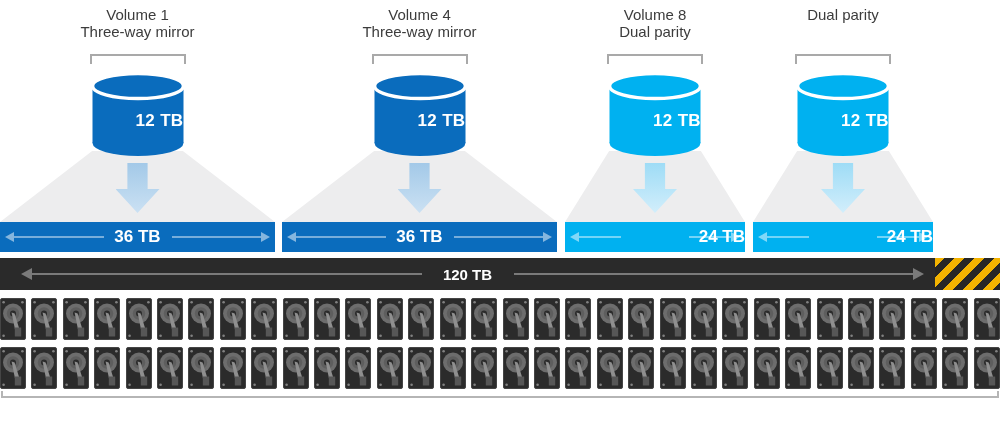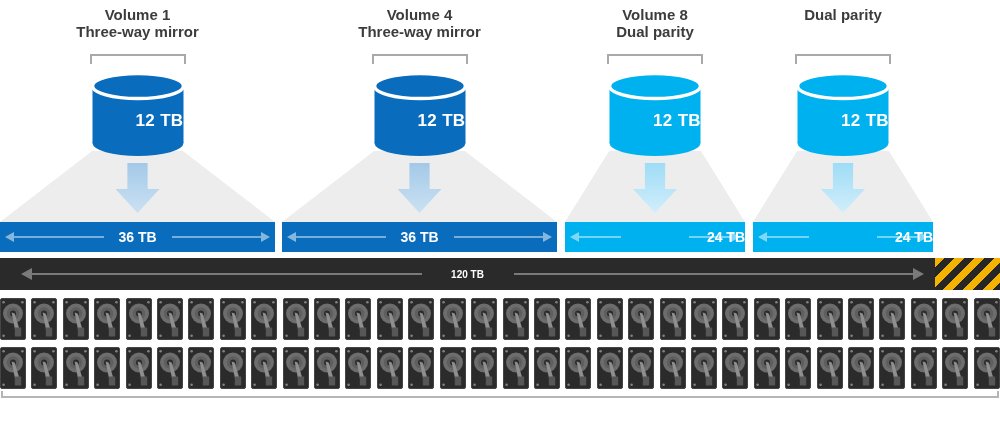--- a/index.html
+++ b/index.html
@@ -4,51 +4,51 @@
 <style>
   html,body{margin:0;padding:0;background:#fff;}
   #stage{
     position:relative;width:1000px;height:439px;background:#ffffff;
     font-family:"Liberation Sans",sans-serif;overflow:hidden;
     -webkit-font-smoothing:antialiased;
   }
   
   .vol{position:absolute;top:0;height:252px;}
   .vol-head{position:absolute;top:6px;width:100%;text-align:center;
-    color:var(--label-text);font-size:15px;font-weight:700;line-height:17px;}
+    color:var(--label-text);font-size:15px;font-weight:400;line-height:17px;}
   .vol-bracket{position:absolute;top:54px;left:calc(50% - 48px);width:92px;height:8px;
     border:2px solid var(--bracket-gray);border-bottom:none;}
   .funnel{position:absolute;top:151px;left:0;width:100%;height:71px;background:var(--funnel-gray);}
   .vol.mirror .funnel{clip-path:polygon(33.5% 0,66.5% 0,100% 100%,0 100%);}
   .vol.parity .funnel{clip-path:polygon(24.5% 0,75.5% 0,100% 100%,0 100%);}
   .down-arrow{position:absolute;top:163px;left:calc(50% - 22px);width:44px;height:50px;
     clip-path:polygon(27% 0,73% 0,73% 52%,100% 52%,50% 100%,0 52%,27% 52%);}
   .vol.mirror .down-arrow{background:linear-gradient(180deg,#a3c9e8,#cbe1f3);}
   .vol.parity .down-arrow{background:linear-gradient(180deg,#9edcf6,#d2eefb);}
   .cyl{position:absolute;top:70px;left:calc(50% - 46px);width:92px;height:88px;}
   .vol.mirror .cyl-fill{fill:var(--mirror-blue);}
   .vol.parity .cyl-fill{fill:var(--parity-blue);}
   .cyl-label{position:absolute;top:41px;width:100%;text-align:center;color:#fff;
     font-size:17px;font-weight:700;letter-spacing:.3px;padding-left:22px;}
   .cap-bar{position:absolute;top:222px;left:0;width:100%;height:30px;
     display:flex;align-items:center;justify-content:center;
-    color:#fff;font-weight:700;font-size:14px;}
+    color:#fff;font-weight:700;font-size:17px;}
   .vol.mirror .cap-bar{background:var(--mirror-blue);}
   .vol.parity .cap-bar{background:var(--parity-blue);justify-content:flex-end;}
   .bar-arrow{position:absolute;top:14px;height:2px;background:rgba(255,255,255,.45);}
   .bar-arrow.left{left:14px;width:calc(50% - 48px);}
   .bar-arrow.right{right:14px;width:calc(50% - 48px);}
   .bar-arrow.left::before{content:'';position:absolute;left:-9px;top:-4px;
     border-right:9px solid rgba(255,255,255,.5);border-top:5px solid transparent;border-bottom:5px solid transparent;}
   .bar-arrow.right::after{content:'';position:absolute;right:-9px;top:-4px;
     border-left:9px solid rgba(255,255,255,.5);border-top:5px solid transparent;border-bottom:5px solid transparent;}
   
   .pool-bar{position:absolute;top:258px;left:0;width:935px;height:32px;
     background:var(--pool-bar-dark);display:flex;align-items:center;justify-content:center;
-    color:#fff;font-weight:700;font-size:10px;}
+    color:#fff;font-weight:700;font-size:15px;}
   .pool-arrow{position:absolute;top:15px;height:2px;background:#7a7a7a;}
   .pool-arrow.left{left:32px;width:calc(50% - 78px);}
   .pool-arrow.right{right:22px;width:calc(50% - 68px);}
   .pool-arrow.left::before{content:'';position:absolute;left:-11px;top:-5px;
     border-right:11px solid #7a7a7a;border-top:6px solid transparent;border-bottom:6px solid transparent;}
   .pool-arrow.right::after{content:'';position:absolute;right:-11px;top:-5px;
     border-left:11px solid #7a7a7a;border-top:6px solid transparent;border-bottom:6px solid transparent;}
   .hatch{position:absolute;top:258px;left:935px;width:65px;height:32px;
     background:repeating-linear-gradient(135deg,var(--hazard-yellow) 0 7px,#262626 7px 14px);}
   

